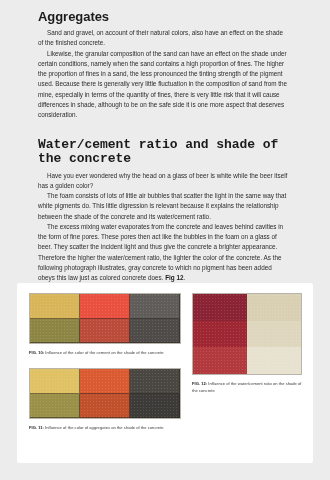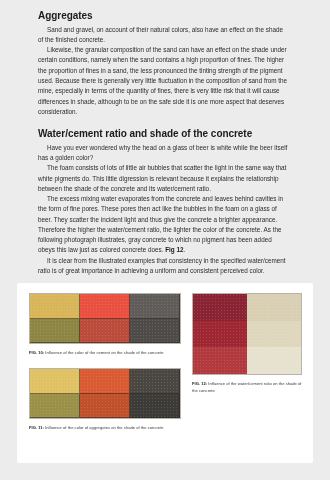--- a/index.html
+++ b/index.html
@@ -17,30 +17,31 @@
 
   
   .text-column {
     position: absolute;
     left: 38px;
     top: 10px;
     width: 252px;
   }
 
   .section-heading {
-    font-size: 10px;
+    font-size: 13px;
     font-weight: bold;
     color: #1b1b1b;
     letter-spacing: -0.05px;
     margin: 0 0 3.2px 0;
     line-height: 1.15;
   }
 
   .section-heading.second {
-    margin-top: 11px;
+    margin-top: 17px;
+    font-family: Liberation Mono, monospace;
   }
 
   .body-par {
     font-size: 6.35px;
     line-height: 1.62;
     color: #2d2d2d;
     margin: 0;
     text-align: left;
     letter-spacing: -0.01px;
   }

